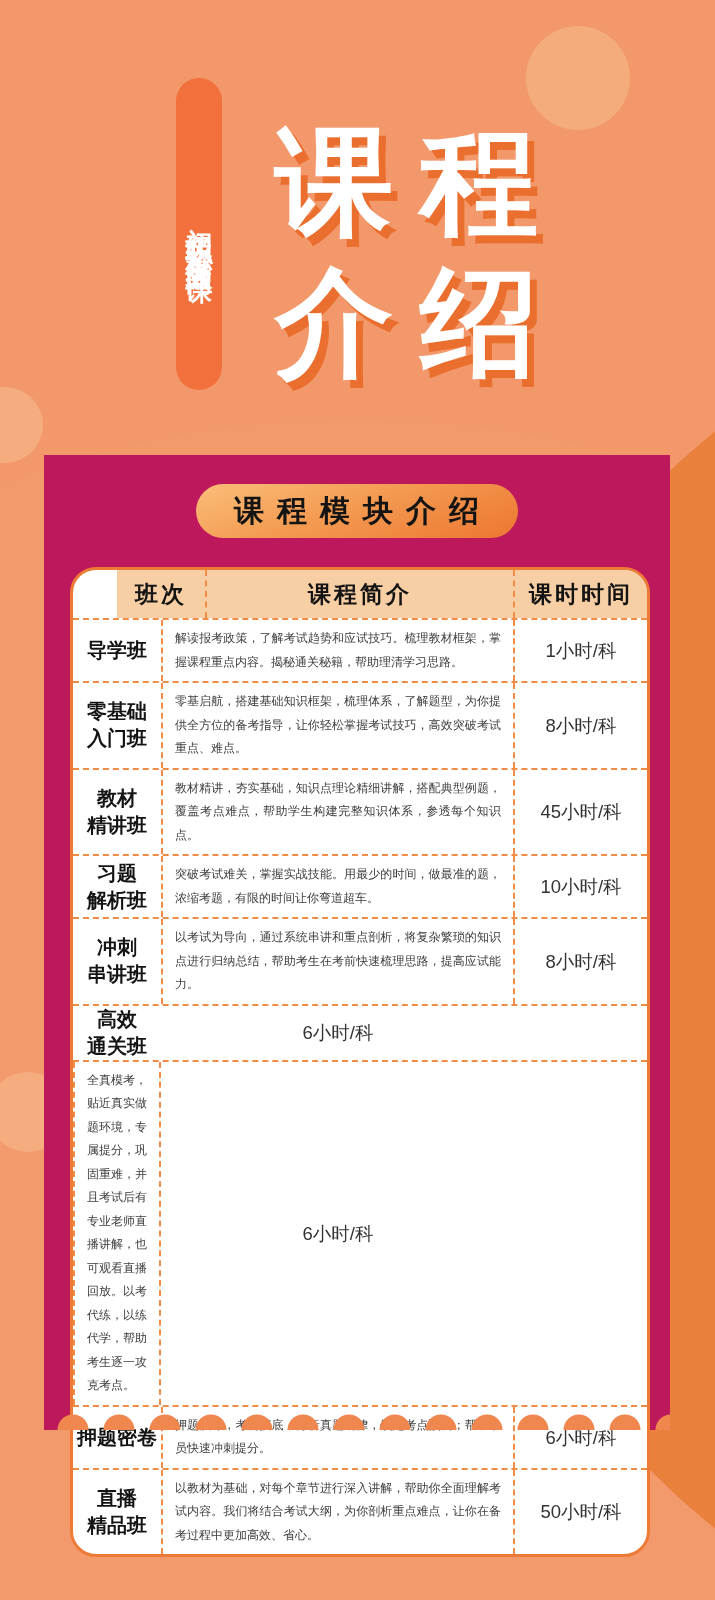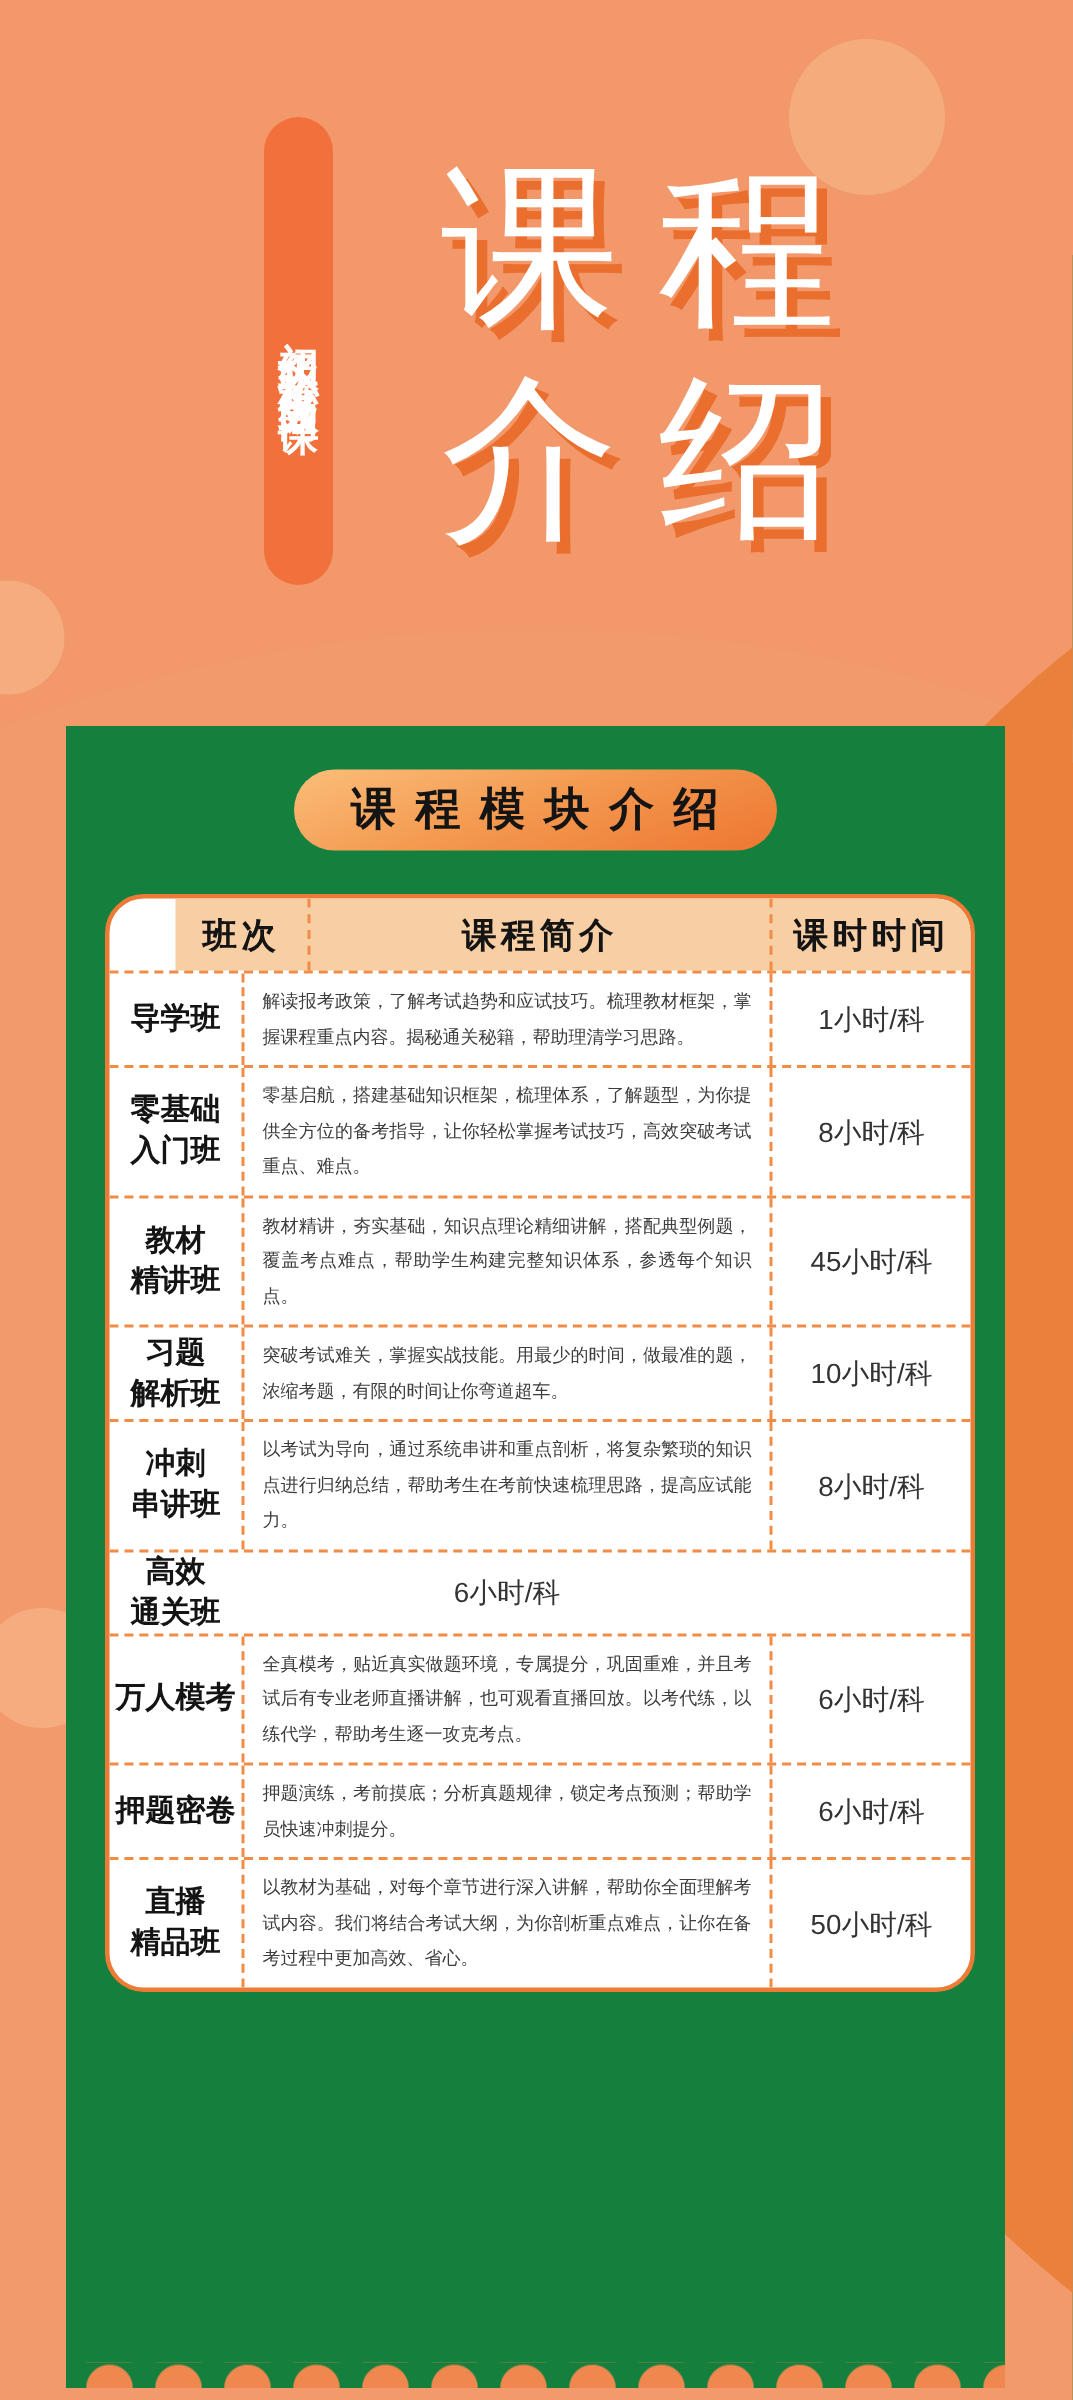--- a/index.html
+++ b/index.html
@@ -21,31 +21,31 @@
   .badge{
     position:absolute;left:176px;top:78px;width:46px;height:312px;
     background:#F2703B;border-radius:23px;
     display:flex;align-items:center;justify-content:center;
     writing-mode:vertical-rl;
     color:#FFFFFF;font-size:27px;font-weight:bold;letter-spacing:7px;
   }
 
   
   .main-title{
-    position:absolute;left:248px;top:96px;width:336px;
-    color:#FFFFFF;font-weight:400;font-size:118px;line-height:140px;
-    text-align:right;letter-spacing:27px;
+    position:absolute;left:248px;top:112px;width:336px;
+    color:#FFFFFF;font-weight:700;font-size:118px;line-height:140px;
+    text-align:left;letter-spacing:27px;
     text-shadow:7px 8px 0 #EA6E2D;
   }
   .main-title .tline{display:block;padding-left:27px;white-space:nowrap;}
 
   
   .card{
-    position:absolute;left:44px;top:484px;width:626px;height:1108px;
-    background:#15803d;
+    position:absolute;left:44px;top:455px;width:626px;height:975px;
+    background:#be185d;
   }
   .scallop{
     position:absolute;left:0;bottom:0;width:100%;height:17px;
     background-image:radial-gradient(circle 16px at 50% 100%, #F0874E 15px, rgba(240,135,78,0) 16px);
     background-size:46px 17px;background-repeat:repeat-x;background-position:6px bottom;
   }
 
   
   .module-pill{
     position:absolute;left:50%;top:29px;transform:translateX(-50%);
@@ -167,24 +167,20 @@
 
     <div class="trow">
       <div class="cell c-label">
         <span>高效</span>
         <span>通关班</span>
       </div>
       <div class="cell c-time">6小时/科</div>
     </div>
 
     <div class="trow">
-      <div class="cell c-label">
-        <span>万人模考</span>
-        <span></span>
-      </div>
       <div class="cell c-desc cell-mid">
         <span>全真模考，贴近真实做题环境，专属提分，巩固重难，并且考试后有专业老师直播讲解，也可观看直播回放。以考代练，以练代学，帮助考生逐一攻克考点。</span>
       </div>
       <div class="cell c-time">6小时/科</div>
     </div>
 
     <div class="trow">
       <div class="cell c-label">
         <span>押题密卷</span>
         <span></span>

